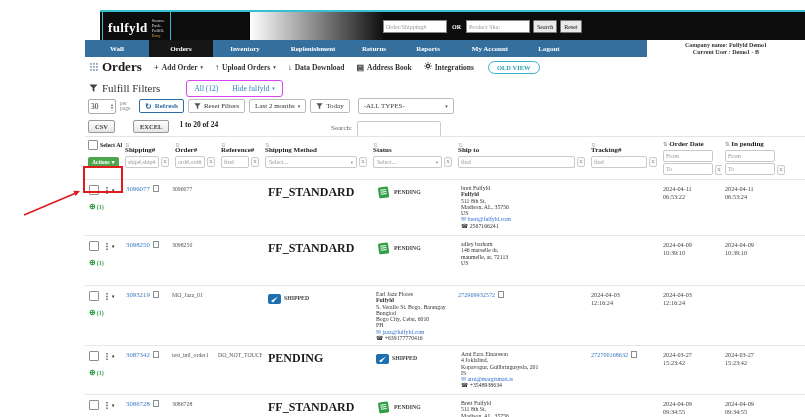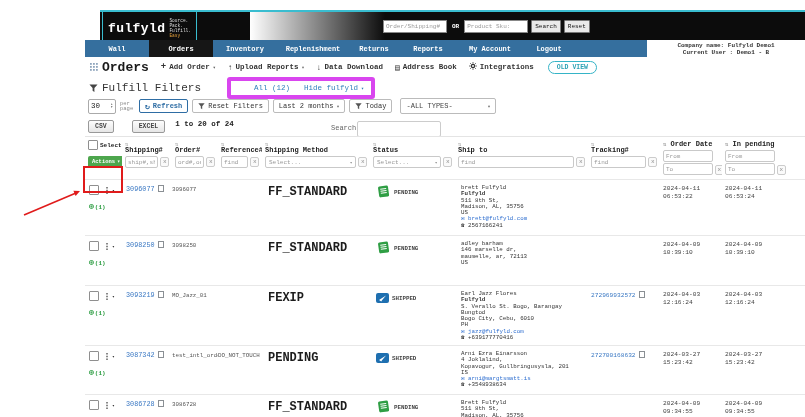--- a/index.html
+++ b/index.html
@@ -1,17 +1,17 @@
 <!DOCTYPE html>
 <html><head>
 <meta charset="utf-8">
 <style>
   html,body{margin:0;padding:0;background:#fff;}
   .screen{position:relative;width:805px;height:417px;background:#fff;overflow:hidden;
-          font-family:Liberation Mono, monospace;color:#222;}
+          font-family:Liberation Serif, serif;color:#222;}
   
   .topbar{position:absolute;left:100px;top:10px;right:0;height:30px;background:#0c0c0c;border-top:2px solid #39bdd0;}
   .fade{position:absolute;left:150px;top:0;width:135px;height:100%;
         background:linear-gradient(to right,#ffffff 0%,rgba(255,255,255,0) 100%);}
   .logo{position:absolute;left:2px;top:-1px;height:32px;display:flex;align-items:center;gap:4px;
         background:#0c0c0c;padding:0 5px;border:1px solid #39bdd0;}
   .logo-name{color:#fff;font-size:13px;font-weight:bold;letter-spacing:.4px;}
   .logo-tag{display:flex;flex-direction:column;justify-content:center;font-size:4.5px;line-height:5px;color:#ddd;}
   .logo-tag .easy{color:#e8a33d;}
   .tb-search{position:absolute;left:283px;top:8px;display:flex;align-items:center;gap:3px;}
@@ -35,21 +35,21 @@
   .page-actions{display:flex;align-items:center;}
   .ph-btn{display:flex;align-items:center;gap:3px;font-size:7.5px;font-weight:bold;color:#333;margin-right:12px;
           background:none;border:none;padding:0;font-family:inherit;}
   .ph-caret{font-size:5px;color:#555;}
   .old-view{border:1px solid #35b4c7;color:#2fa3b5;font-size:6.5px;border-radius:9px;padding:2px 8px;
             font-weight:bold;background:#fff;margin-left:2px;}
   
   .filters-row{position:absolute;left:85px;top:79px;height:18px;display:flex;align-items:center;}
   .adv-wrap{display:flex;align-items:center;gap:4px;margin-left:4px;}
   .adv-label{font-size:11px;color:#333;}
-  .columns-group{margin-left:26px;border:4px solid #d946ef;border-radius:3px;display:flex;background:#fff;padding-left:16px;}
+  .columns-group{margin-left:26px;border:1px solid #d946ef;border-radius:3px;display:flex;background:#fff;}
   .cg-seg{font-size:7.5px;color:#2f7fbc;padding:3px 7px;display:flex;align-items:center;gap:3px;
           background:none;border:none;font-family:inherit;}
   .cg-caret{font-size:5px;color:#2f7fbc;}
   
   .controls-row{position:absolute;left:85px;top:98px;height:16px;display:flex;align-items:center;gap:4px;padding-left:3px;}
   .spin-box{width:22px;height:13px;border:1px solid #aaa;border-radius:2px;font-size:7.5px;display:flex;
             align-items:center;justify-content:space-between;padding:0 2px;background:#fff;}
   .spin-arrows{display:flex;flex-direction:column;font-size:4px;line-height:3.5px;color:#555;}
   .per-page{font-size:5.5px;color:#888;width:15px;line-height:5.5px;}
   .btn{height:14px;display:flex;align-items:center;gap:3px;border:1px solid #bbb;border-radius:2px;background:#fff;
@@ -176,21 +176,21 @@
     </span>
     <span class="page-title">Orders</span>
     <div class="page-actions">
         <button class="ph-btn">
           <span class="ph-icon"><b style="font-size:9px">+</b></span>
           <span>Add Order</span>
           <span class="ph-caret">▾</span>
         </button>
         <button class="ph-btn">
           <span class="ph-icon"><b style="font-size:8px">↑</b></span>
-          <span>Upload Reports</span>
+          <span>Upload Orders</span>
           <span class="ph-caret">▾</span>
         </button>
         <button class="ph-btn">
           <span class="ph-icon"><b style="font-size:8px">↓</b></span>
           <span>Data Download</span>
         </button>
         <button class="ph-btn">
           <span class="ph-icon"><span style="font-size:8px">▤</span></span>
           <span>Address Book</span>
         </button>
@@ -434,21 +434,20 @@
         <div class="c-select">
           <div class="row-controls">
             <span class="cb"></span>
             <span class="kebab">⋮<span class="caret-sm">▾</span></span>
           </div>
           <div class="qty"><span class="plus-circle">⊕</span>(1)</div>
         </div>
         <div class="c-shipping"><a class="blue-link">3093219</a><span class="copy-icon"></span></div>
         <div class="c-order">MO_Jazz_01</div>
         <div class="c-ref"></div>
-        <div class="c-method">FEXIP</div>
         <div class="c-status">
           <span class="st-icon"><svg width="13" height="11" viewBox="0 0 13 11">
               <rect x="0" y="0" width="13" height="10" rx="2" fill="#1e6fb0"></rect>
               <polygon points="3,7 10,2.5 6,7.2 5.3,8.6" fill="#fff"></polygon>
             </svg></span>
           <span class="status-label">SHIPPED</span>
         </div>
         <div class="c-shipto">
           <div>Earl Jazz Flores</div>
           <div class="shipto-company">Fulfyld</div>

